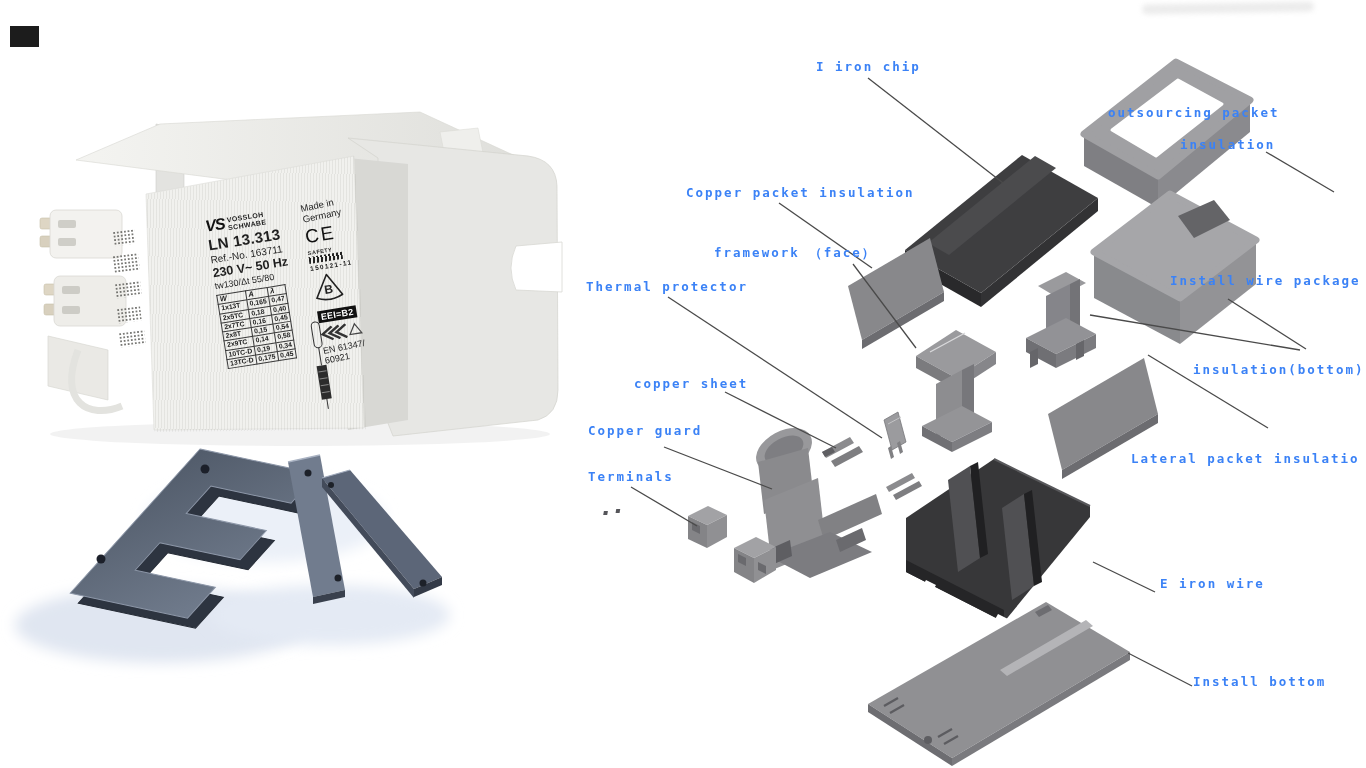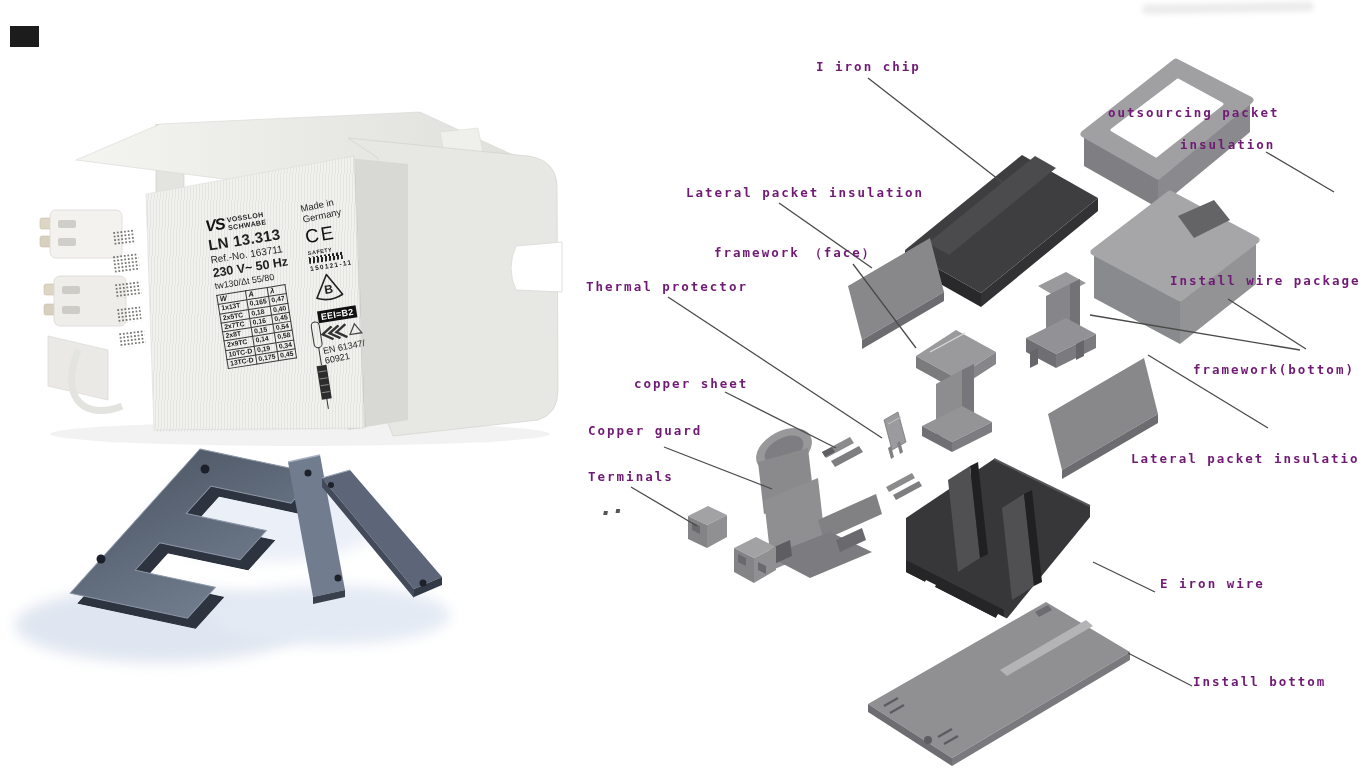--- a/index.html
+++ b/index.html
@@ -3,21 +3,21 @@
 <meta charset="utf-8">
 <style>
   * { margin:0; padding:0; box-sizing:border-box; }
   html,body { width:1366px; height:768px; background:#ffffff; overflow:hidden;
               font-family:"Liberation Sans", sans-serif; position:relative; }
   #stage { position:absolute; left:0; top:0; width:1366px; height:768px; }
   #scene { position:absolute; left:0; top:0; }
 
   
   .dlabel { position:absolute; font:bold 12.5px "DejaVu Sans Mono", monospace;
-            letter-spacing:2px; color:#701a75; white-space:nowrap; }
+            letter-spacing:2px; color:#3b82f6; white-space:nowrap; }
 
   
   #ballast-label { position:absolute; left:204px; top:218px; width:150px; height:218px;
                    transform:rotate(-9deg); transform-origin:left top; color:#1e1e1e; }
   .logo-row { display:flex; align-items:flex-start; gap:3px; }
   .vs-logo { font:italic 900 16px "Liberation Sans",sans-serif; letter-spacing:-1px; color:#111; }
   .brand { font:bold 7px "Liberation Sans",sans-serif; line-height:8px; letter-spacing:.4px; padding-top:2px; }
   .model { font:bold 15px "Liberation Sans",sans-serif; letter-spacing:.3px; margin-top:1px; }
   .refno { font:10px "Liberation Sans",sans-serif; margin-top:1px; }
   .rating { font:bold 12.5px "Liberation Sans",sans-serif; margin-top:1px; }
@@ -374,28 +374,28 @@
     <div class="en">
       <span>EN 61347/</span><br>
       <span>60921</span>
     </div>
   </div>
 </div>
 
 <div class="dlabel" style="left:816px;top:59px">I iron chip</div>
 <div class="dlabel" style="left:1108px;top:105px">outsourcing packet</div>
 <div class="dlabel" style="left:1180px;top:137px">insulation</div>
-<div class="dlabel" style="left:686px;top:185px">Lateral packet insulation</div>
+<div class="dlabel" style="left:686px;top:185px">Copper packet insulation</div>
 <div class="dlabel" style="left:714px;top:245px">framework （face）</div>
 <div class="dlabel" style="left:586px;top:279px">Thermal protector</div>
 <div class="dlabel" style="left:634px;top:376px">copper sheet</div>
 <div class="dlabel" style="left:588px;top:423px">Copper guard</div>
 <div class="dlabel" style="left:588px;top:469px">Terminals</div>
 <div class="dlabel" style="left:1170px;top:273px">Install wire package</div>
-<div class="dlabel" style="left:1193px;top:362px">framework(bottom)</div>
+<div class="dlabel" style="left:1193px;top:362px">insulation(bottom)</div>
 <div class="dlabel" style="left:1131px;top:451px">Lateral packet insulatio</div>
 <div class="dlabel" style="left:1160px;top:576px">E iron wire</div>
 <div class="dlabel" style="left:1193px;top:674px">Install bottom</div>
 
 <div id="corner-mark"></div>
 <div id="top-smudge"></div>
 
 </div>
 
 </body></html>

